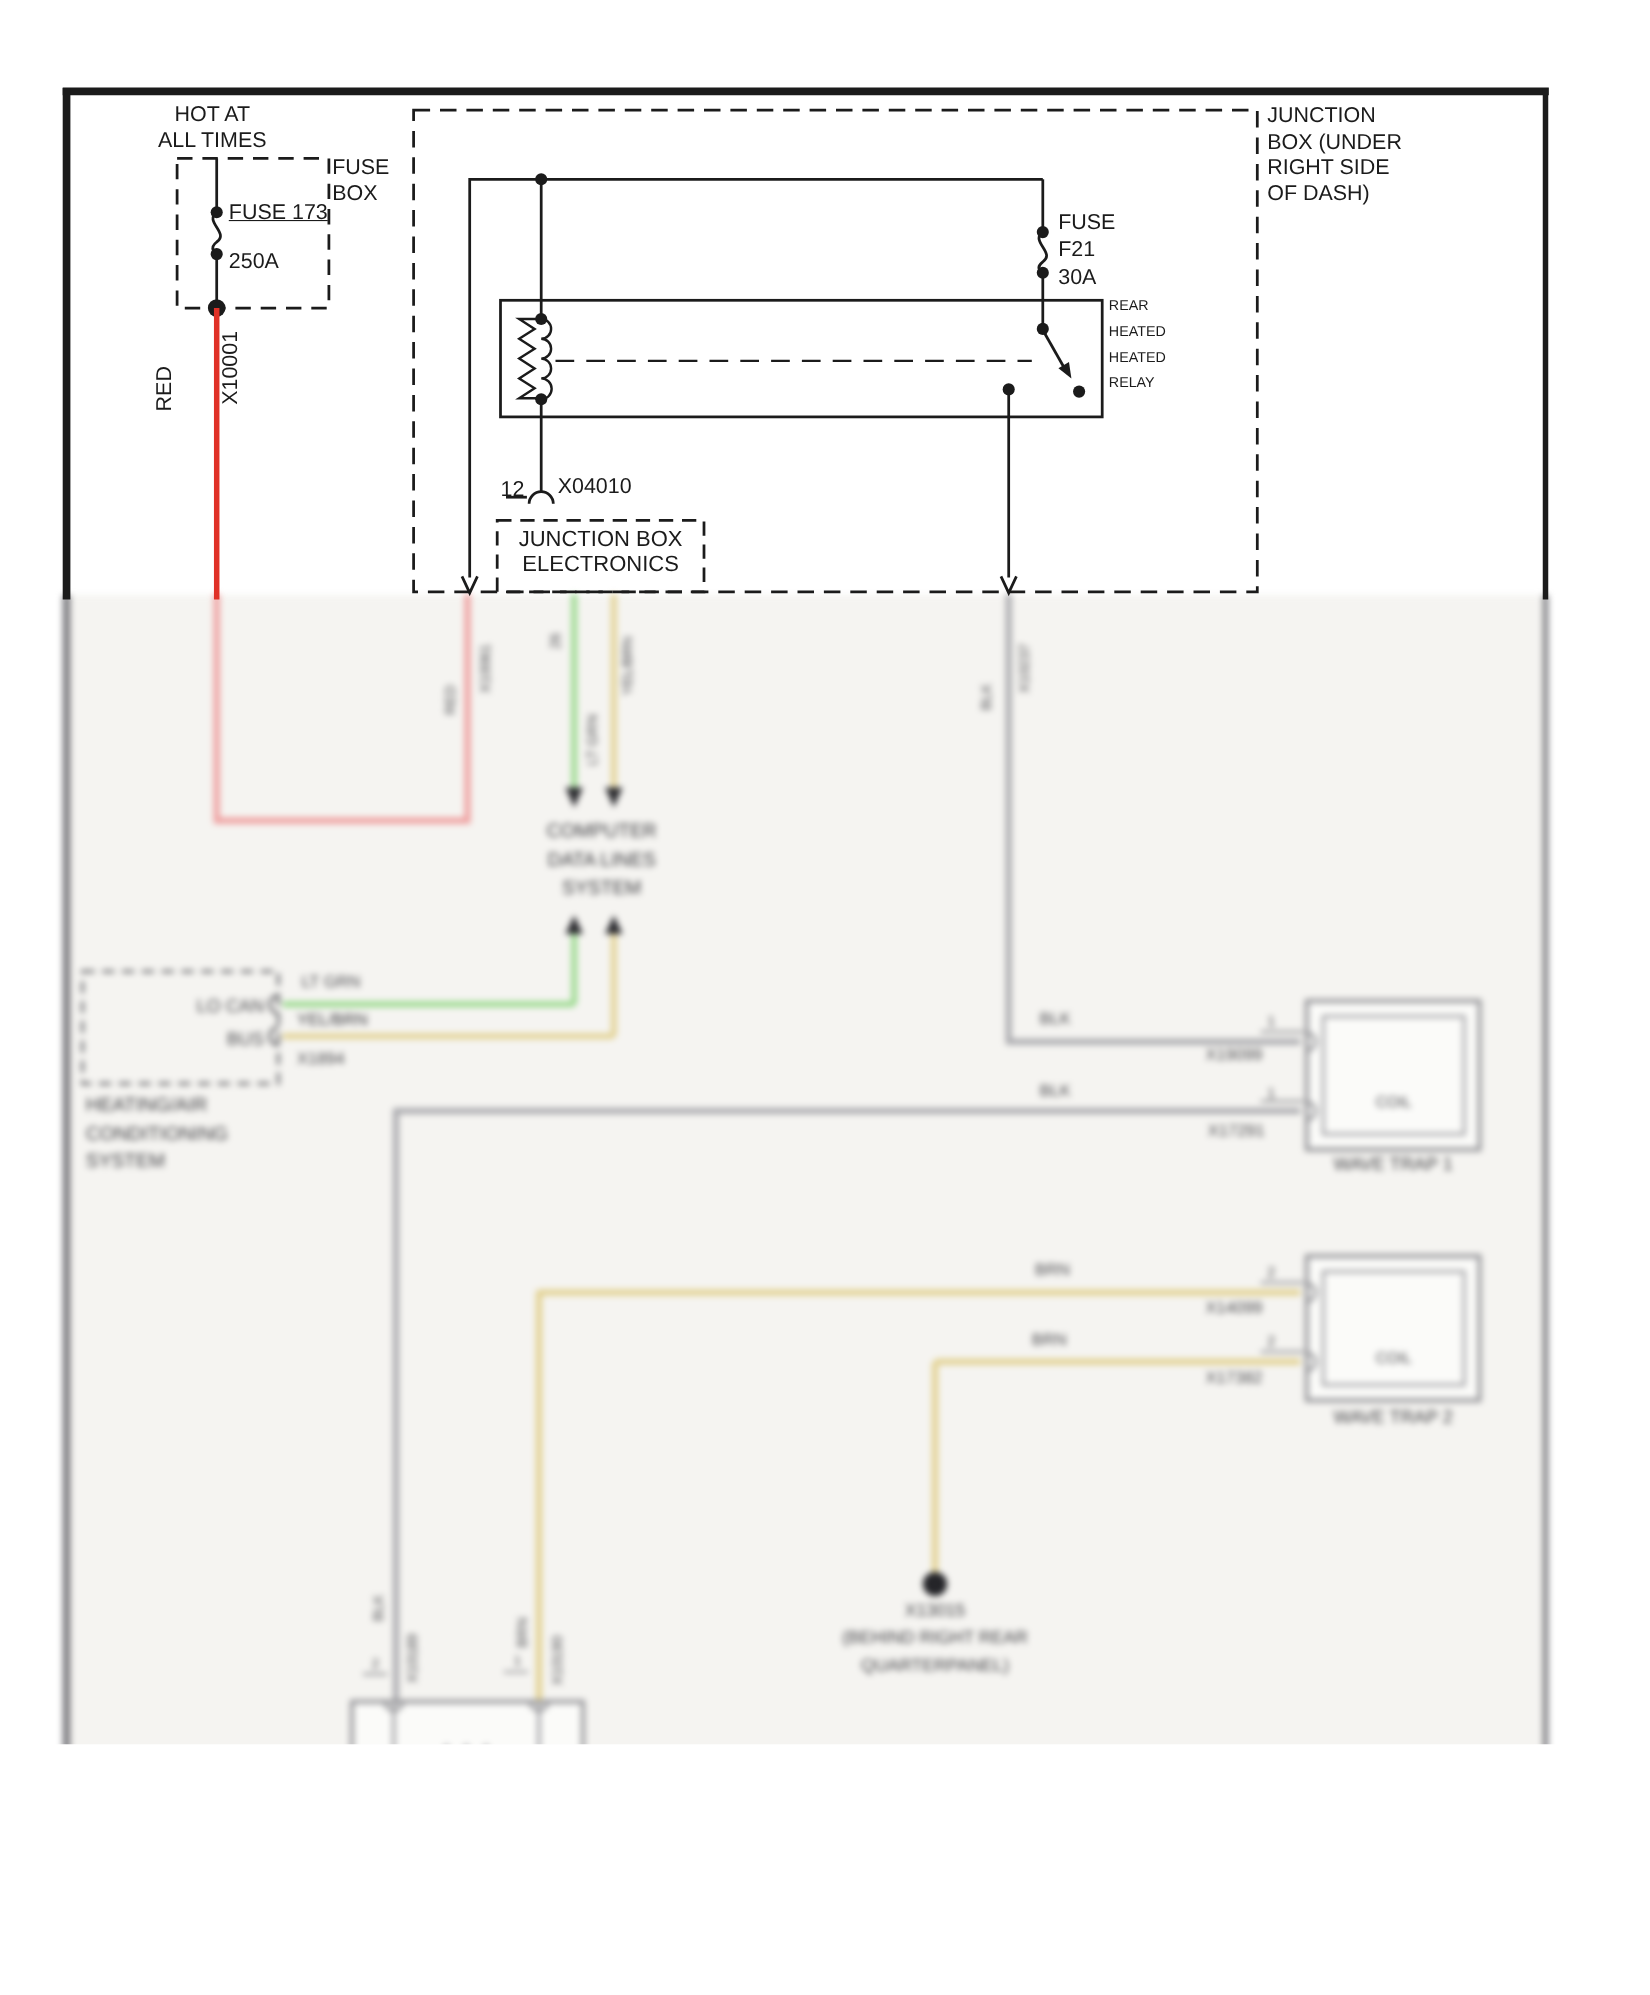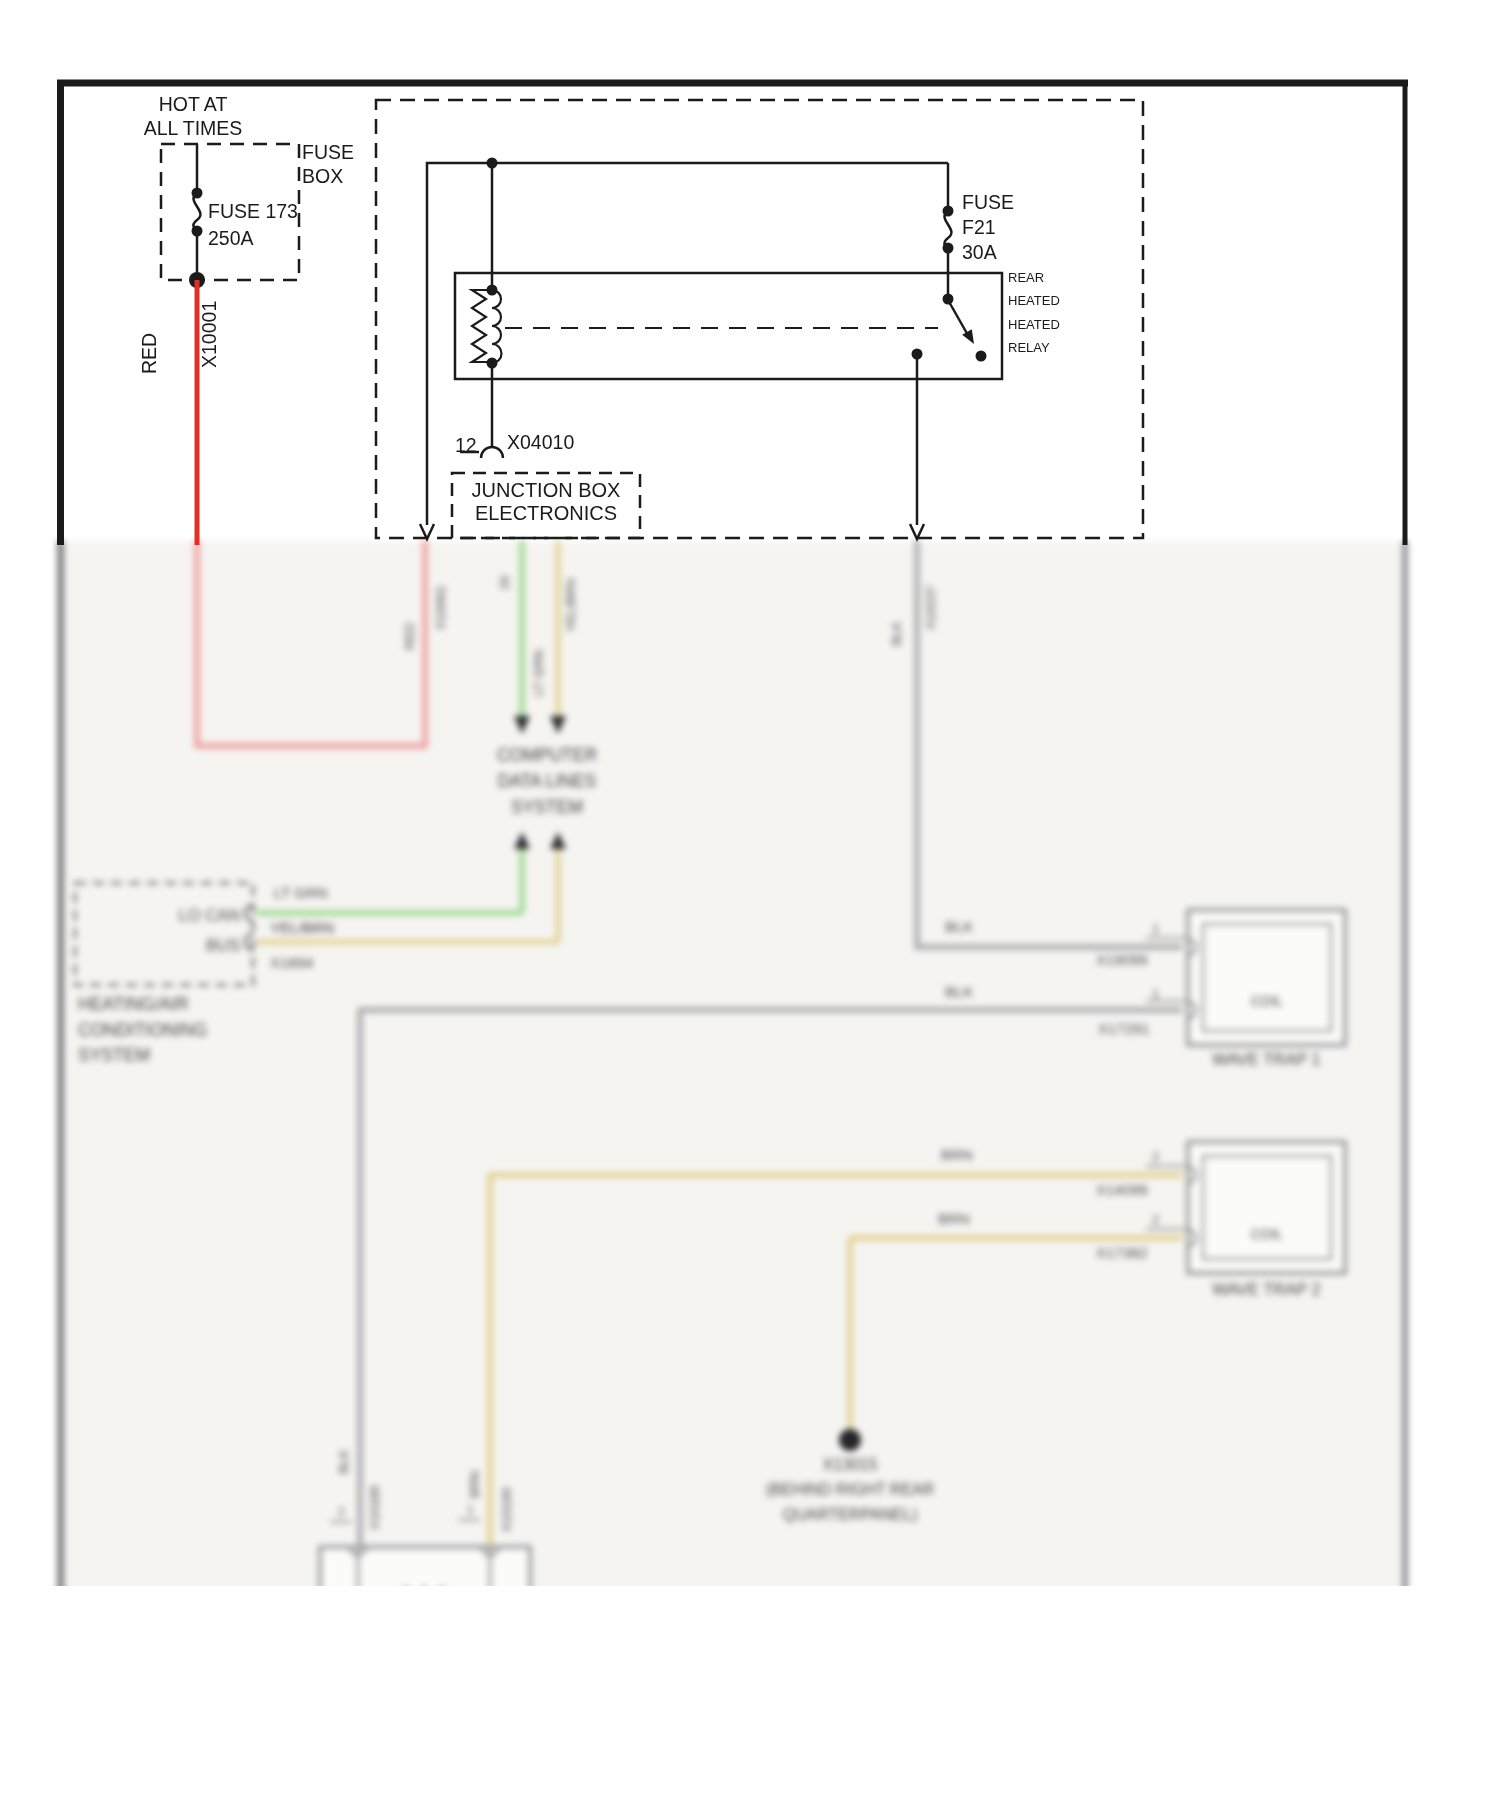--- a/index.html
+++ b/index.html
@@ -231,25 +231,31 @@
     </svg>
 
     <div class="lbl ctr" style="left:118px;top:92px;width:150px;font-size:19.5px;line-height:24px;">
       <div>HOT AT</div>
         <div>ALL TIMES</div>
     </div>
     <div class="lbl" style="left:302px;top:140px;font-size:19.5px;line-height:24px;">
       <div>FUSE</div>
         <div>BOX</div>
     </div>
-    <div class="lbl" style="left:208px;top:200px;font-size:19.5px;">FUSE 173</div>
+    <div class="lbl" style="left:208px;top:182px;font-size:19.5px;text-decoration:underline;">FUSE 173</div>
     <div class="lbl" style="left:208px;top:227px;font-size:19.5px;">250A</div>
     <div class="lbl vtext" style="left:138px;top:310px;height:64px;font-size:19.5px;">RED</div>
     <div class="lbl vtext" style="left:198px;top:286px;height:82px;font-size:19.5px;">X10001</div>
 
+    <div class="lbl" style="left:1152px;top:94px;font-size:19.5px;line-height:23.5px;">
+      <div>JUNCTION</div>
+        <div>BOX (UNDER</div>
+        <div>RIGHT SIDE</div>
+        <div>OF DASH)</div>
+    </div>
     <div class="lbl" style="left:962px;top:190px;font-size:19.5px;line-height:25px;">
       <div>FUSE</div>
         <div>F21</div>
         <div>30A</div>
     </div>
     <div class="lbl" style="left:1008px;top:266px;font-size:13px;line-height:23.3px;">
       <div>REAR</div>
         <div>HEATED</div>
         <div>HEATED</div>
         <div>RELAY</div>

